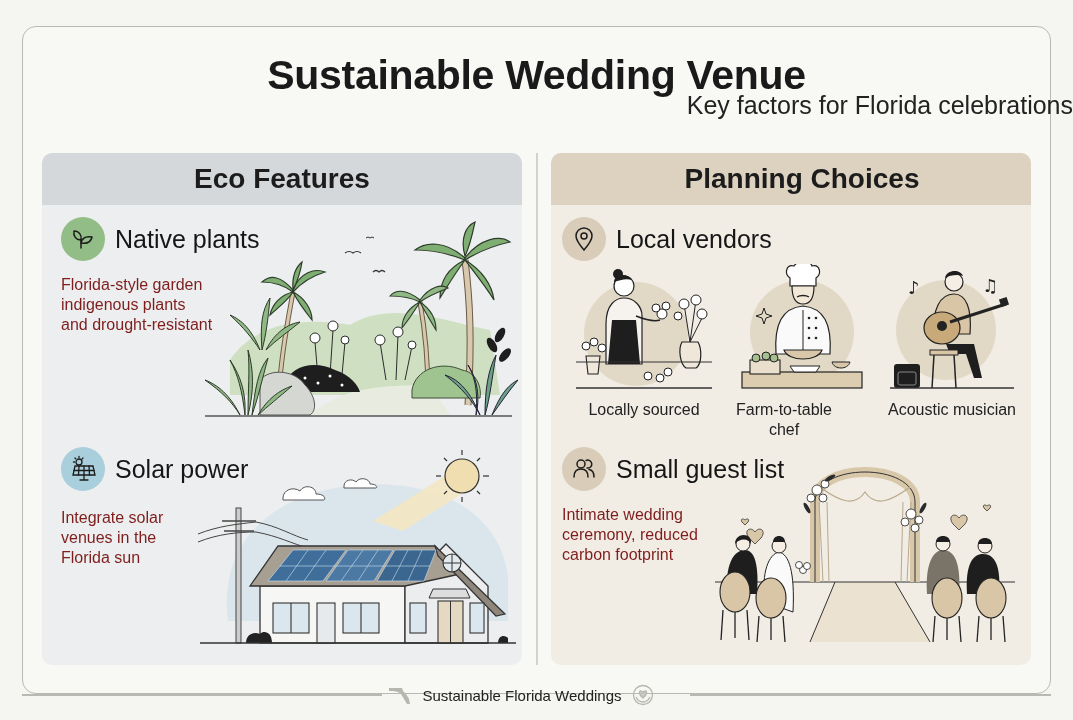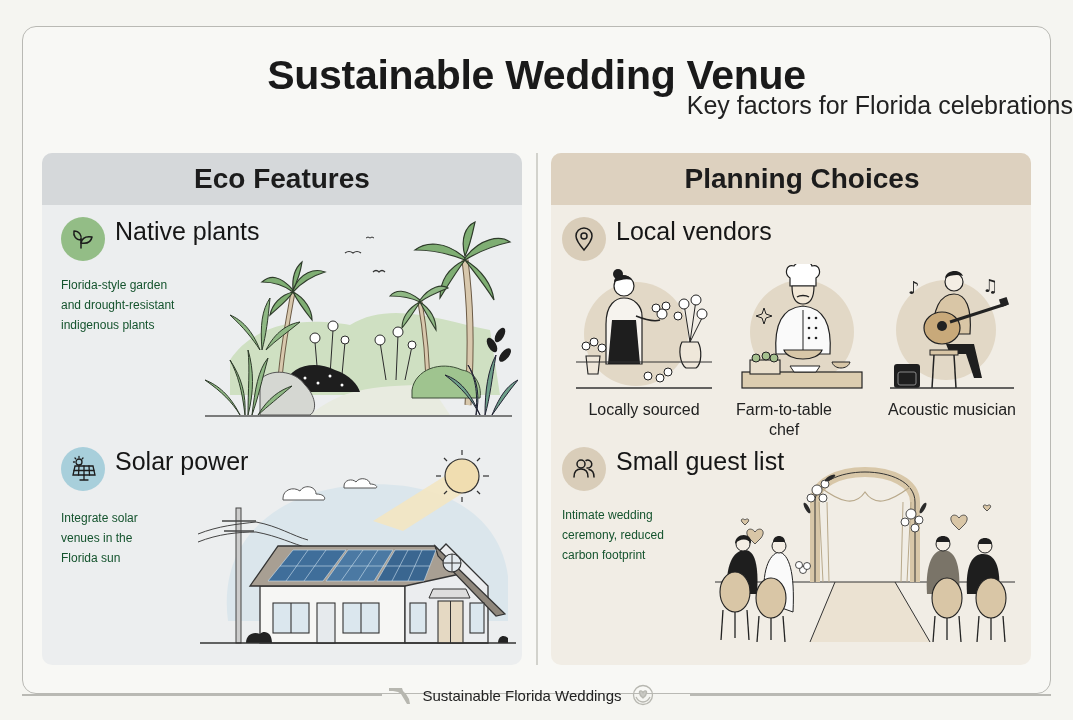--- a/index.html
+++ b/index.html
@@ -30,27 +30,27 @@
       font-size: 28px; font-weight: bold; color: #1c1c1c;
     }
     .panel.left .panel-header { background: #d5d8da; }
     .panel.right .panel-header { background: #ddd1bf; padding-left: 22px; }
 
     .divider-v {
       position: absolute; left: 536px; top: 153px; width: 1.5px; height: 512px; background: #d2d2cc;
     }
 
     .feature { position: absolute; }
-    .feature-head { display: flex; align-items: flex-start; gap: 10px; }
+    .feature-head { display: flex; align-items: center; gap: 10px; }
     .icon-circle {
       width: 44px; height: 44px; border-radius: 50%;
       display: flex; align-items: center; justify-content: center; flex-shrink: 0;
     }
     .feature-title { font-size: 25px; color: #161616; }
-    .feature-desc { font-size: 12px; line-height: 20px; color: #14532d; margin-top: 12px; }
+    .feature-desc { font-size: 16px; line-height: 20px; color: #7f1d1d; margin-top: 12px; }
 
     .illus { position: absolute; }
 
     .vendor-cap {
       position: absolute; font-size: 16px; text-align: center; color: #222; line-height: 20px;
     }
 
     .footer {
       position: absolute; left: 0; top: 683px; width: 1042px; height: 24px;
       display: flex; align-items: center; justify-content: center; gap: 10px;
@@ -78,22 +78,22 @@
       <svg width="26" height="26" viewBox="0 0 26 26" fill="none" stroke="#1c1c1c" stroke-width="1.5" stroke-linecap="round" stroke-linejoin="round">
         <path d="M11 22 L11 13"></path>
         <path d="M11 14 C6 14 3 10 4 5 C9 5 12 9 11 14 Z"></path>
         <path d="M11 17 C12 12 16 10 22 11 C21 16 17 18 11 17 Z"></path>
       </svg>
     </div>
     <div class="feature-title">Native plants</div>
   </div>
   <div class="feature-desc" style="margin-top:14px;">
     <div>Florida-style garden</div>
+    <div>indigenous plants</div>
     <div>and drought-resistant</div>
-    <div>indigenous plants</div>
   </div>
 </div>
 
 <svg class="illus" style="left:200px; top:220px;" width="318" height="200" viewBox="0 0 318 200">
 
   <path d="M30 140 C60 95 120 100 150 105 C190 80 240 100 290 110 L300 175 L30 175 Z" fill="#cfe0c2"></path>
 
   <path d="M110 195 C140 170 170 165 230 165 L250 195 Z" fill="#e8ebe0"></path>
 
   <path d="M145 33 q4 -3 8 0 q4 -3 8 0" stroke="#333" stroke-width="1.2" fill="none"></path>

